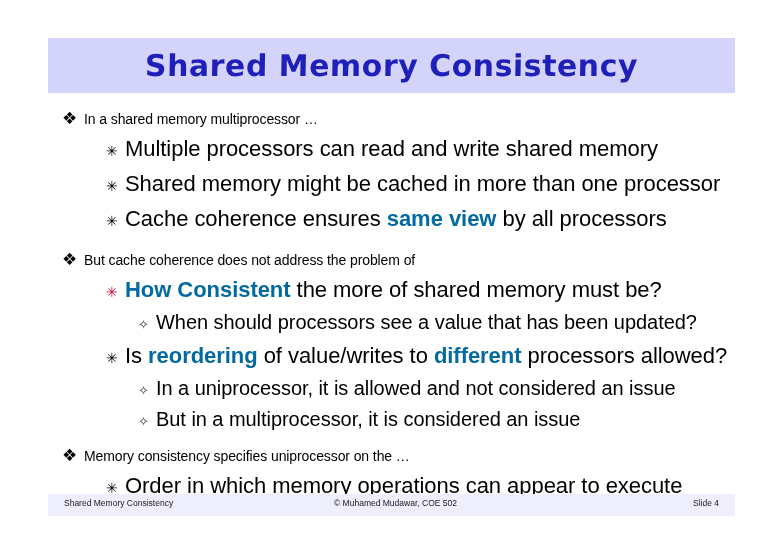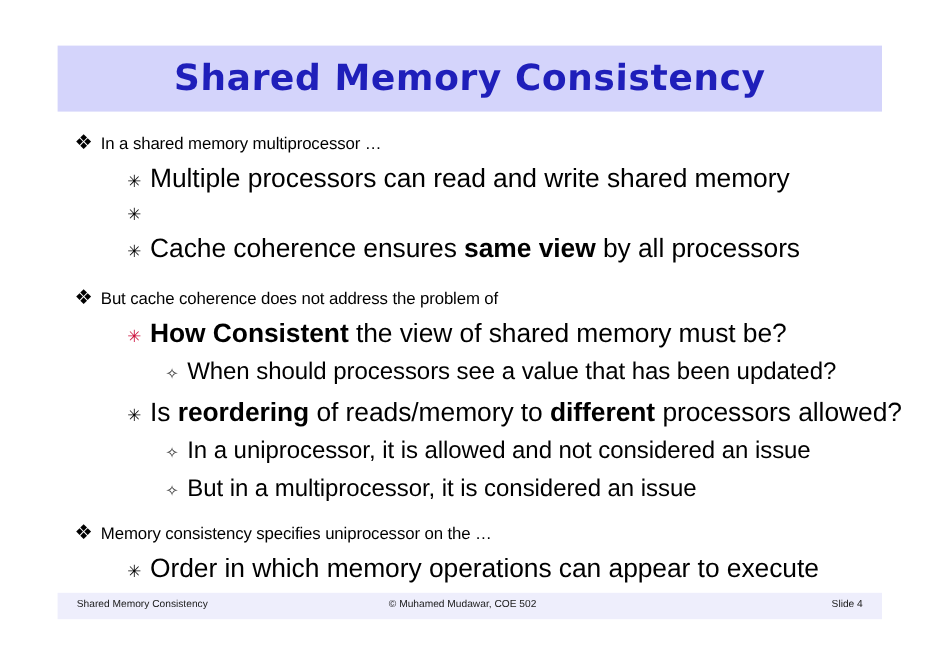--- a/index.html
+++ b/index.html
@@ -102,21 +102,21 @@
     width: 18px;
     flex: 0 0 18px;
     color: #3a3a3a;
   }
   .lvl3 .txt {
     font-size: 20px;
     letter-spacing: -0.05px;
   }
 
   .hl {
-    color: #000000;
+    color: #0369a1;
     font-weight: 700;
   }
 
   
   .group-gap { margin-top: 19px; }
   .group-gap-sm { margin-top: 16px; }
 
   
   .footer-band {
     position: absolute;
@@ -129,21 +129,21 @@
   .footer-band .f-left,
   .footer-band .f-center,
   .footer-band .f-right {
     position: absolute;
     top: 4px;
     font-size: 8.5px;
     color: #1a1a1a;
     white-space: nowrap;
   }
   .footer-band .f-left   { left: 16px; }
-  .footer-band .f-center { left: 276px; }
+  .footer-band .f-center { left: 286px; }
   .footer-band .f-right  { right: 16px; }
 </style>
 </head>
 <body>
 
 <div class="title-band">
   <div class="title-text">Shared Memory Consistency</div>
 </div>
 
 <div class="body-area">
@@ -153,45 +153,46 @@
     <span class="txt">In a shared memory multiprocessor …</span>
   </div>
 
   <div class="line lvl2">
     <span class="bullet">✳</span>
     <span class="txt">Multiple processors can read and write shared memory</span>
   </div>
 
   <div class="line lvl2">
     <span class="bullet">✳</span>
+    <span class="txt">Shared memory might be cached in more than one processor</span>
   </div>
 
   <div class="line lvl2">
     <span class="bullet">✳</span>
     <span class="txt"><span>Cache coherence ensures </span><span class="hl">same view</span><span> by all processors</span></span>
   </div>
 
   <div class="line lvl1 group-gap">
     <span class="bullet">❖</span>
     <span class="txt">But cache coherence does not address the problem of</span>
   </div>
 
   <div class="line lvl2">
     <span class="bullet red">✳</span>
-    <span class="txt"><span class="hl">How Consistent</span><span> the view of shared memory must be?</span></span>
+    <span class="txt"><span class="hl">How Consistent</span><span> the more of shared memory must be?</span></span>
   </div>
 
   <div class="line lvl3">
     <span class="bullet">✧</span>
     <span class="txt">When should processors see a value that has been updated?</span>
   </div>
 
   <div class="line lvl2">
     <span class="bullet">✳</span>
-    <span class="txt"><span>Is </span><span class="hl">reordering</span><span> of reads/memory to </span><span class="hl">different</span><span> processors allowed?</span></span>
+    <span class="txt"><span>Is </span><span class="hl">reordering</span><span> of value/writes to </span><span class="hl">different</span><span> processors allowed?</span></span>
   </div>
 
   <div class="line lvl3">
     <span class="bullet">✧</span>
     <span class="txt">In a uniprocessor, it is allowed and not considered an issue</span>
   </div>
 
   <div class="line lvl3">
     <span class="bullet">✧</span>
     <span class="txt">But in a multiprocessor, it is considered an issue</span>

